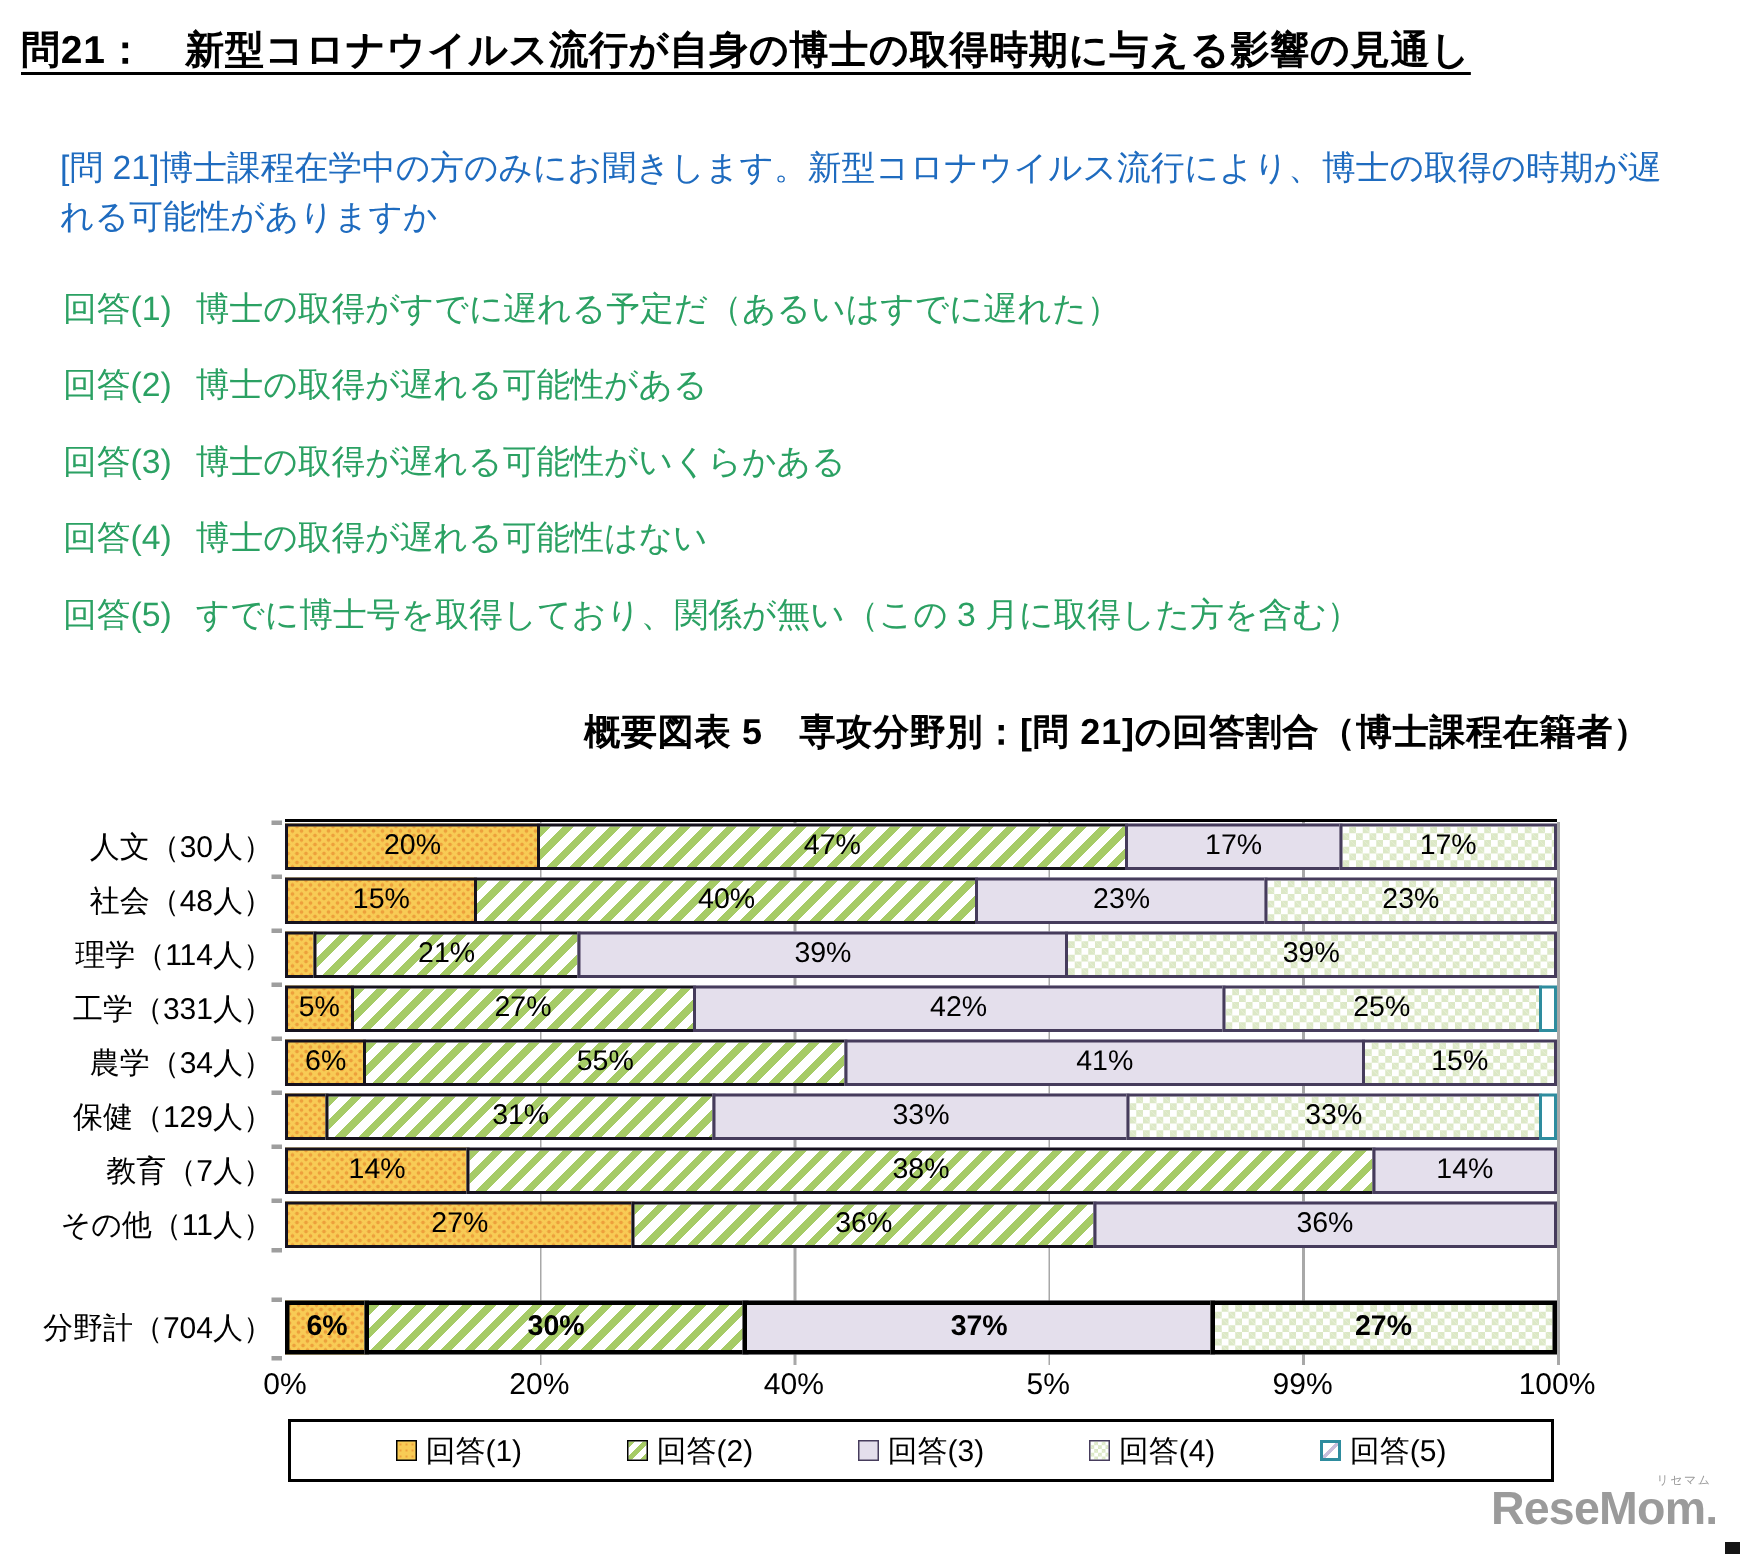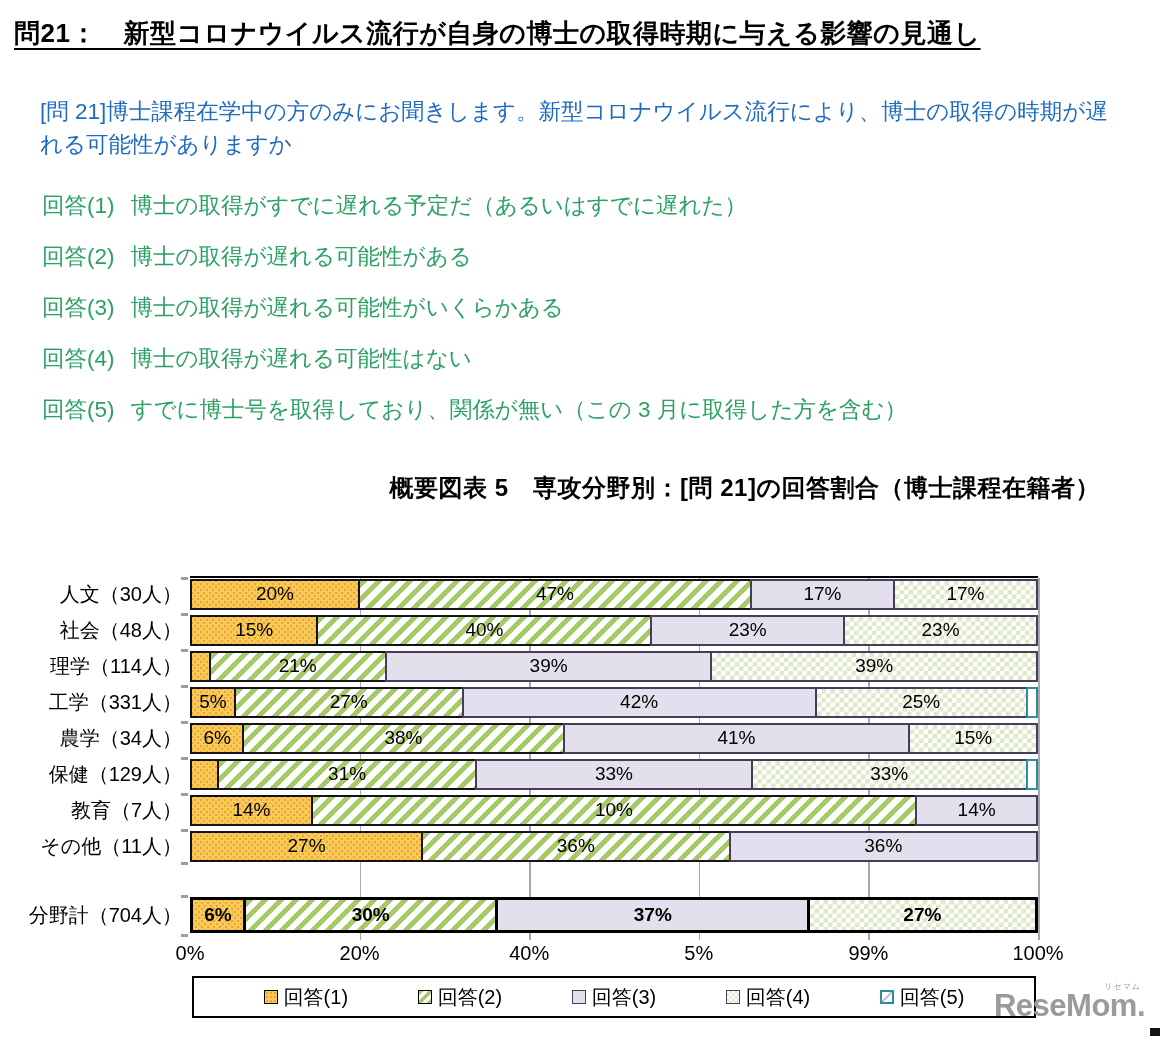--- a/index.html
+++ b/index.html
@@ -17,21 +17,21 @@
     position:absolute;left:40px;top:96px;width:1080px;margin:0;
     font-size:22.5px;line-height:1.45;color:#1E6BBF;
   }
   .answers{position:absolute;left:42px;top:190px;margin:0;padding:0;list-style:none;
     font-size:22.5px;color:#2BA163;}
   .answers li{display:flex;gap:16px;margin-bottom:20px;white-space:nowrap;}
   .chart-title{
     position:absolute;left:60px;top:472px;width:1040px;margin:0;text-align:right;
     font-size:24px;font-weight:bold;color:#000;letter-spacing:0.5px;
   }
-  .chart{position:absolute;left:0;top:576px;width:1161px;}
+  .chart{position:absolute;left:0;top:546px;width:1161px;}
   .chart-body{position:relative;width:1038px;}
   .gridwrap{position:absolute;left:190px;top:0;width:848px;height:362px;border-top:2.5px solid #000;z-index:0;}
   .gridline{position:absolute;top:0;width:1.5px;height:100%;background:#A8A8A8;}
   .rows{position:relative;z-index:1;}
   .rows::after{content:"";position:absolute;left:181px;bottom:-1px;width:7px;height:3px;background:#9e9e9e;}
   .row{display:flex;height:36px;align-items:center;}
   .row.total{height:42px;}
   .row.spacer{height:30px;}
   .row-label{width:182px;padding-right:8px;text-align:right;font-size:20px;color:#000;white-space:nowrap;}
   .row-track{width:848px;height:31px;position:relative;}
@@ -206,21 +206,21 @@
           </div>
         </div>
         <div class="row">
           <div class="row-label">農学（34人）</div>
           <div class="row-track">
             <div class="bar">
               <div class="seg seg1" style="flex: 6 1 0%;">
                 <span class="seg-label">6%</span>
               </div>
               <div class="seg seg2" style="flex: 38 1 0%;">
-                <span class="seg-label">38%</span>
+                <span class="seg-label">55%</span>
               </div>
               <div class="seg seg3" style="flex: 41 1 0%;">
                 <span class="seg-label">41%</span>
               </div>
               <div class="seg seg4" style="flex: 15 1 0%;">
                 <span class="seg-label">15%</span>
               </div>
             </div>
           </div>
         </div>
@@ -243,21 +243,21 @@
           </div>
         </div>
         <div class="row">
           <div class="row-label">教育（7人）</div>
           <div class="row-track">
             <div class="bar">
               <div class="seg seg1" style="flex: 14 1 0%;">
                 <span class="seg-label">14%</span>
               </div>
               <div class="seg seg2" style="flex: 71 1 0%;">
-                <span class="seg-label">10%</span>
+                <span class="seg-label">38%</span>
               </div>
               <div class="seg seg3" style="flex: 14 1 0%;">
                 <span class="seg-label">14%</span>
               </div>
             </div>
           </div>
         </div>
         <div class="row">
           <div class="row-label">その他（11人）</div>
           <div class="row-track">

